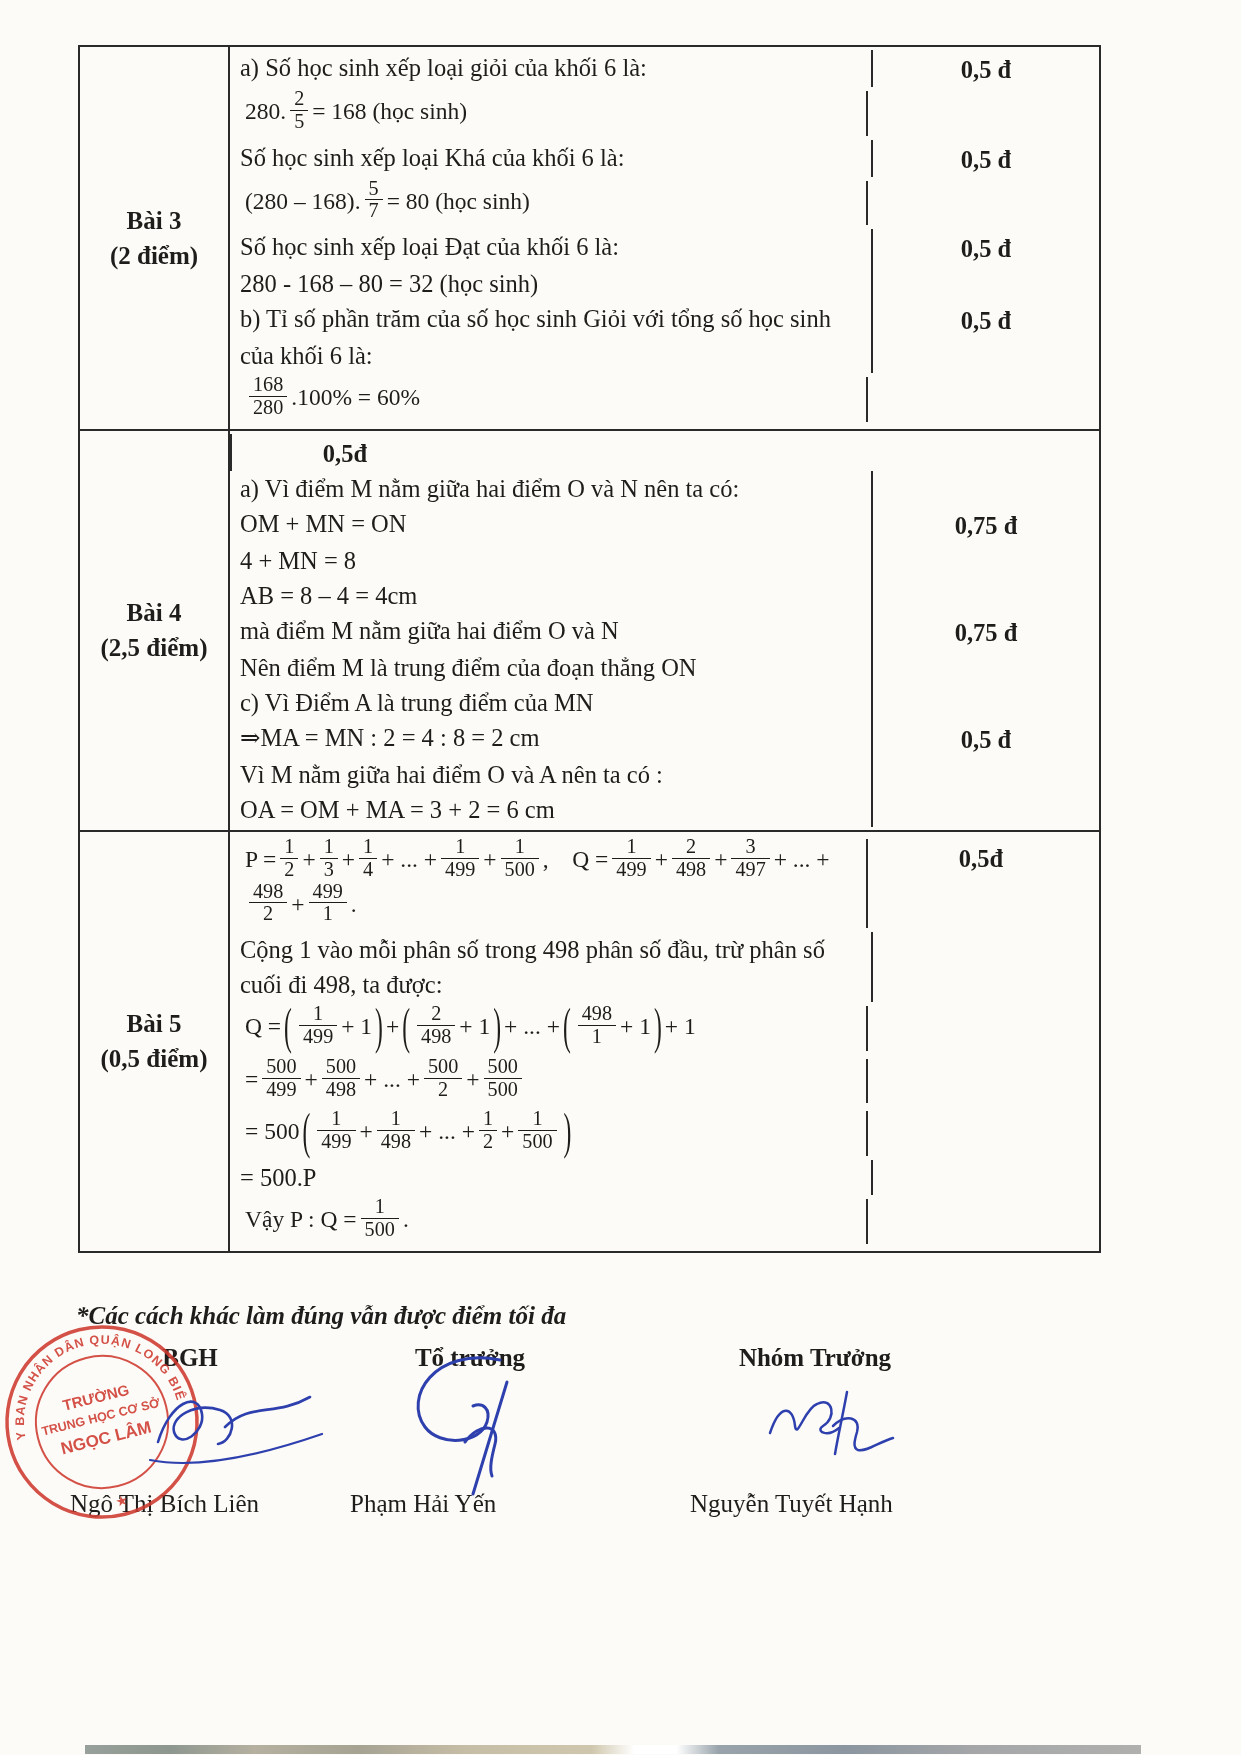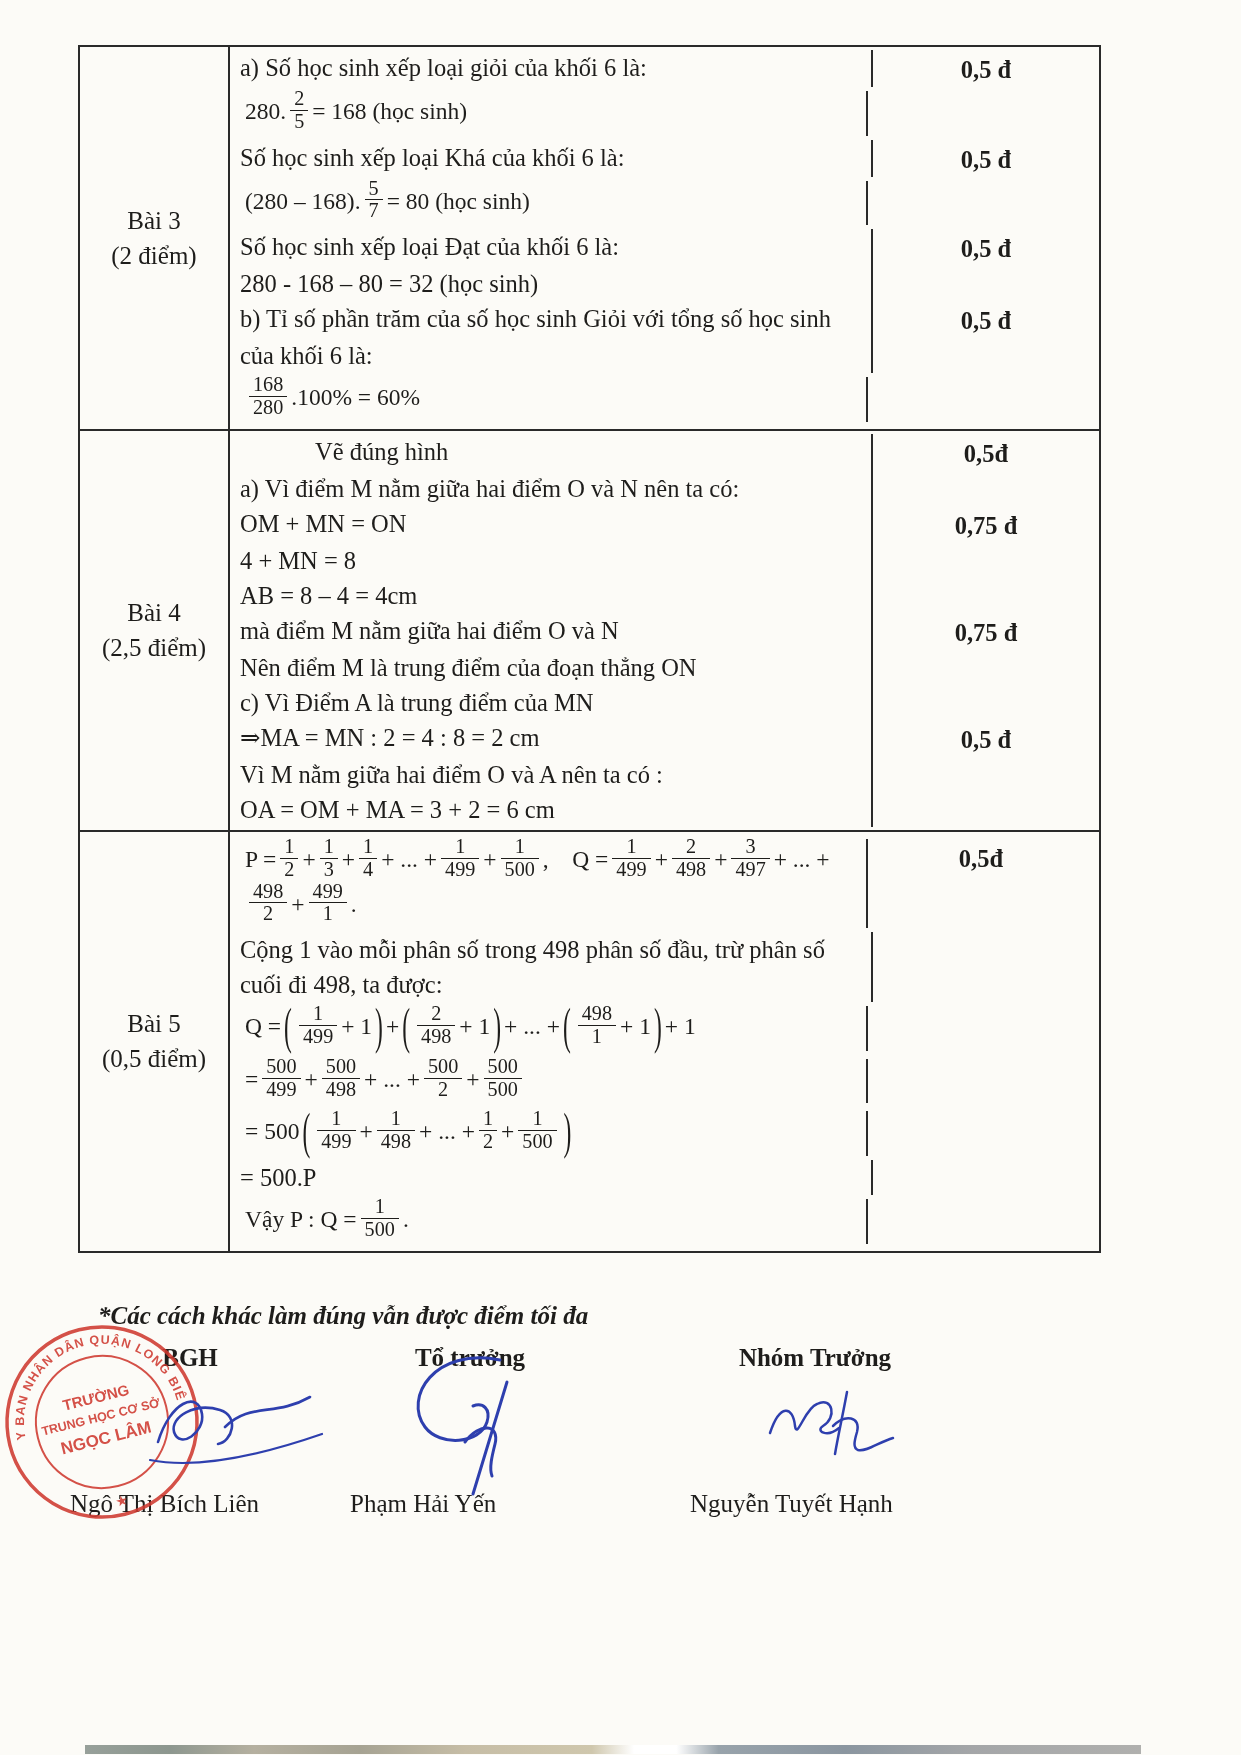--- a/index.html
+++ b/index.html
@@ -10,21 +10,21 @@
     font-family:"Liberation Serif","DejaVu Serif",serif;
     color:var(--ink,#1e1d1b);overflow:hidden;
   }
   
   .atable{position:absolute;left:78px;top:45px;width:1023px;border:2px solid #2a2a2a}
   .trow{display:flex;border-top:2px solid #2a2a2a}
   .trow:first-child{border-top:none}
   .cell-label{
     width:150px;border-right:2px solid #2a2a2a;flex:none;
     display:flex;flex-direction:column;justify-content:center;align-items:center;
-    font-weight:400;font-size:25px;line-height:1.4;text-align:center;
+    font-weight:700;font-size:25px;line-height:1.4;text-align:center;
   }
   .cell-body{flex:1;display:flex;flex-direction:column;padding:3px 0}
   .tline{display:flex;align-items:stretch}
   .lcontent{
     flex:1;padding:0 8px 0 10px;font-size:24.5px;line-height:35px;min-height:35px;
   }
   .tline.ind .lcontent{padding-left:85px}
   .tline.mline{padding:4px 5px}
   .tline.mline .lcontent{font-size:23.5px}
   .lpoints{
@@ -35,21 +35,21 @@
   
   .frac{
     display:inline-flex;flex-direction:column;text-align:center;vertical-align:middle;
     line-height:1.08;font-size:0.86em;margin:0 4px;transform:translateY(-3px);
   }
   .frac>span{padding:0 4px}
   .frac>span:first-child{border-bottom:1.6px solid #1e1d1b}
   .bigp{display:inline-block;transform:scaleY(2.15);margin:0 3px;font-weight:400}
   
   .note{
-    position:absolute;left:98px;top:1302px;font-weight:700;font-style:italic;font-size:25px;
+    position:absolute;left:76px;top:1302px;font-weight:700;font-style:italic;font-size:25px;
   }
   .sigtitle{position:absolute;top:1344px;font-weight:700;font-size:25px;text-align:center}
   .signame{position:absolute;top:1490px;font-weight:400;font-size:25px;text-align:left}
   .c1{left:70px;width:240px}
   .c2{left:350px;width:240px}
   .c3{left:690px;width:250px}
   .sig{position:absolute;z-index:3}
   .sig path{fill:none;stroke:var(--signature_blue,#2e3fae);stroke-linecap:round}
   .stamp{position:absolute;left:2px;top:1322px;width:200px;height:200px;transform:rotate(-14deg);opacity:.88;z-index:2}
   .stamp circle{fill:none;stroke:var(--stamp_red,#cf3a30)}
@@ -120,21 +120,20 @@
           </div>
         </div>
       </div>
       <div class="trow">
         <div class="cell-label">
           <div class="">Bài 4</div>
           <div class="">(2,5 điểm)</div>
         </div>
         <div class="cell-body">
           <div class="tline ind">
-            <div class="lcontent">Vẽ đúng hình</div>
             <div class="lpoints">0,5đ</div>
           </div>
           <div class="tline">
             <div class="lcontent">a) Vì điểm M nằm giữa hai điểm O và N nên ta có:</div>
             <div class="lpoints"></div>
           </div>
           <div class="tline">
             <div class="lcontent">OM + MN = ON</div>
             <div class="lpoints">0,75 đ</div>
           </div>

